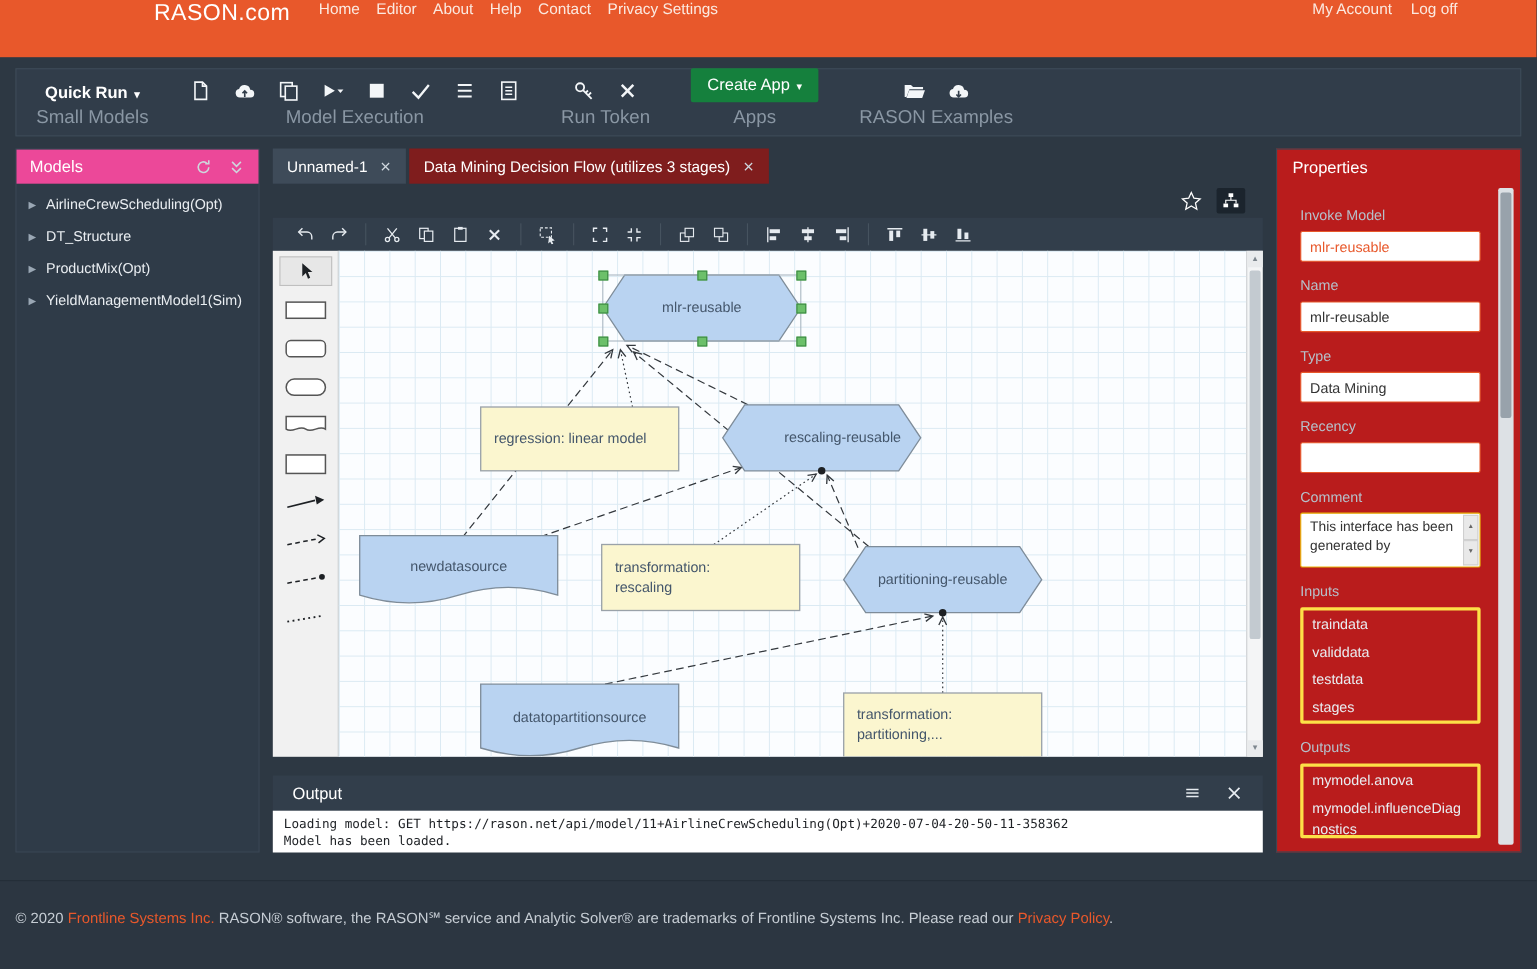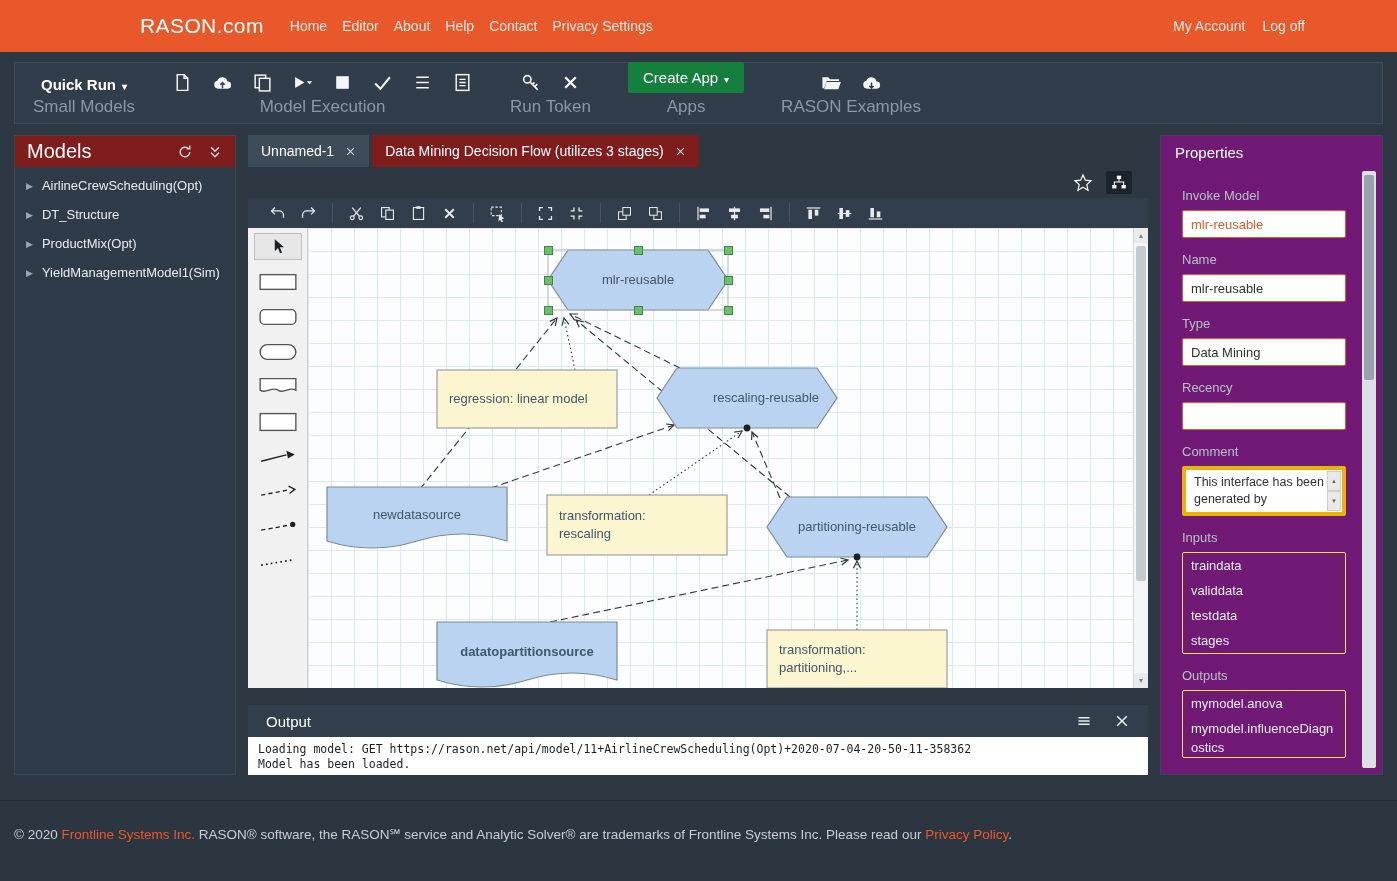--- a/index.html
+++ b/index.html
@@ -1,41 +1,41 @@
 <!DOCTYPE html>
 <html><head>
 <meta charset="utf-8">
 <style>
   *{margin:0;padding:0;box-sizing:border-box}
   html,body{width:1397px;height:881px;overflow:hidden}
   body{font-family:"Liberation Sans",sans-serif;background:#2d3843}
   .page{position:relative;width:1397px;height:881px;background:#2d3843}
 
   
-  .topnav{position:absolute;left:0;top:0;width:100%;height:52px;background:#e8582b;display:flex;align-items:center;padding:0 92px 0 140px;color:#fff}
+  .topnav{position:absolute;left:0;top:0;width:100%;height:52px;background:#e8582b;display:flex;align-items:flex-start;padding:0 72px 0 140px;color:#fff}
   .brand{font-size:21px;margin-right:26px;letter-spacing:.4px;cursor:pointer}
   .nav-left{display:flex;gap:15px;flex:1;align-items:center}
   .nav-right{display:flex;gap:17px;align-items:center}
   .nav-item{font-size:14px;color:#fbe9e0;cursor:pointer;white-space:nowrap}
 
   
   .toolbar{position:absolute;left:14px;top:62px;width:1369px;height:62px;background:#313d4a;border:1px solid #3e4b58;display:flex;align-items:flex-end}
   .tgroup{display:flex;flex-direction:column;justify-content:space-between;padding:9px 18px 6px;align-items:center}
   .tgroup .row{display:flex;gap:19px;align-items:center;color:#f3f6f8}
   .tsub{font-size:17px;color:#8a97a4;white-space:nowrap;margin-top:4px}
   .tdivider{width:1px;background:#46535f;margin:3px 0}
   .ticon{width:21px;height:21px;display:inline-flex;cursor:pointer}
   .ticon svg,.dicon svg,[data-icon] svg{width:100%;height:100%;display:block}
   .menu-btn{color:#fff;font-size:15px;font-weight:600;cursor:pointer;white-space:nowrap}
   .caret{font-size:10px;margin-left:6px}
   .primary-btn{background:#15803d;color:#fff;font-size:15px;padding:7px 15px;border-radius:2px;cursor:pointer;white-space:nowrap}
 
   
   .models{position:absolute;left:14px;top:135px;width:222px;height:640px;background:#2f3b48;border:1px solid #3a4754}
-  .models-header{height:31px;background:#7f1d1d;display:flex;align-items:center;padding:0 12px;color:#fff;font-size:20px}
+  .models-header{height:31px;background:#ec4899;display:flex;align-items:center;padding:0 12px;color:#fff;font-size:15px}
   .mh-icons{margin-left:auto;display:flex;gap:14px;color:#cfd6dd}
   .mh-icons .ticon{width:16px;height:16px}
   #models-list{padding-top:4px}
   .model-item{display:flex;align-items:center;gap:9px;padding:7px 11px;color:#e9edf1;font-size:13px;cursor:pointer}
   .tri{color:#9aa7b4;font-size:9px}
 
   
   .main{position:absolute;left:248px;top:135px;width:900px;height:640px}
   .tabbar{display:flex;gap:3px;height:32px}
   .tab{display:flex;align-items:center;padding:0 13px;background:#3e4b59;color:#fff;font-size:14px;gap:11px;cursor:pointer;white-space:nowrap}
@@ -68,31 +68,31 @@
   .vscroll .thumb{position:absolute;left:2px;width:10px;background:#c3cad0;border-radius:2px;cursor:pointer}
 
   
   .output{position:absolute;left:0;top:570px;width:900px;height:70px}
   .output-header{height:32px;background:#323e4b;display:flex;align-items:center;padding:0 18px;color:#fff;font-size:15px}
   .oh-icons{margin-left:auto;display:flex;gap:22px;color:#e6ebf0;align-items:center}
   .oh-icons .dicon{width:16px;height:16px}
   .output-body{height:38px;background:#fff;padding:5px 10px;font-family:"DejaVu Sans Mono",monospace;font-size:11.5px;color:#1d2024;line-height:15px;overflow:hidden}
 
   
-  .props{position:absolute;left:1160px;top:135px;width:223px;height:640px;background:#701a75;border:1px solid #3a4754}
+  .props{position:absolute;left:1160px;top:135px;width:223px;height:640px;background:#b91c1c;border:1px solid #3a4754}
   .props-header{height:33px;display:flex;align-items:center;padding:0 14px;color:#fff;font-size:15px}
   .props-body{position:absolute;left:21px;right:36px;top:38px}
   .plabel{color:#b6c0ca;font-size:13px;margin:14px 0 7px}
   .pinput{width:100%;height:28px;background:#fff;border:1px solid #e8582b;border-radius:2px;font-size:13px;color:#333;display:flex;align-items:center;padding:0 8px;font-family:"Liberation Sans",sans-serif}
   .pinput.orange{color:#e8582b}
   input.pinput{display:block}
-  .pcomment{position:relative;height:50px;background:#fff;border:4px solid #eab308;border-radius:2px;font-size:12.5px;color:#333;padding:4px 18px 3px 8px;line-height:17px;cursor:text}
+  .pcomment{position:relative;height:50px;background:#fff;border:1px solid #eab308;border-radius:2px;font-size:12.5px;color:#333;padding:4px 18px 3px 8px;line-height:17px;cursor:text}
   .spinner{position:absolute;right:1px;top:1px;bottom:1px;width:14px;display:flex;flex-direction:column}
   .spinner div{flex:1;background:#e9e9e9;border:1px solid #cfcfcf;font-size:6px;color:#666;display:flex;align-items:center;justify-content:center;cursor:pointer}
-  .plist{border:1px solid #fde047;border-radius:2px;list-style:none}
+  .plist{border:3px solid #fde047;border-radius:2px;list-style:none}
   .plist li{padding:3px 8px;color:#e9edf1;font-size:13px;line-height:19px;word-break:break-all;cursor:pointer}
   #outputs-list{height:68px;overflow:hidden}
   .pscroll{position:absolute;right:6px;top:35px;bottom:6px;width:14px;background:#dde1e5;border-radius:2px}
   .pthumb{position:absolute;left:2px;top:4px;width:10px;height:205px;background:#98a2ab;border-radius:2px;cursor:pointer}
 
   
   .footer{position:absolute;left:0;top:800px;width:100%;height:81px;padding:24px 14px 0;background:#2c3641;border-top:1px solid #242e38;font-size:13.5px;color:#c6cdd4;white-space:nowrap}
   .footer a{color:#e8582b;text-decoration:none;cursor:pointer}
 </style>
 </head>
@@ -506,21 +506,21 @@
           <div class="handle" style="left: 415.5px; top: 47.5px;"></div>
           <div class="handle" style="left: 235.5px; top: 77.5px;"></div>
           <div class="handle" style="left: 325.5px; top: 77.5px;"></div>
           <div class="handle" style="left: 415.5px; top: 77.5px;"></div>
           <div class="node-label left" style="left: 129px; top: 142px; width: 180px; height: 58px; pointer-events: auto;">regression: linear model</div>
           <div class="node-label" style="left: 368px; top: 140px; width: 180px; height: 60px; pointer-events: auto;">rescaling-reusable</div>
           <div class="node-label" style="left: 19px; top: 259px; width: 180px; height: 56px; pointer-events: auto;">newdatasource</div>
           <div class="node-label left" style="left: 239px; top: 267px; width: 180px; height: 60px; pointer-events: auto;">transformation:
 rescaling</div>
           <div class="node-label" style="left: 459px; top: 269px; width: 180px; height: 60px; pointer-events: auto;">partitioning-reusable</div>
-          <div class="node-label" style="left: 129px; top: 394px; width: 180px; height: 60px; pointer-events: auto; font-weight: bold;">datatopartitionsource</div>
+          <div class="node-label" style="left: 129px; top: 394px; width: 180px; height: 60px; pointer-events: auto;">datatopartitionsource</div>
           <div class="node-label left" style="left: 459px; top: 402px; width: 180px; height: 58px; pointer-events: auto;">transformation:
 partitioning,...</div>
         </div>
       <div class="vscroll">
         <div class="arr" style="top:0">▲</div>
         <div class="thumb" style="top:18px;height:335px"></div>
         <div class="arr" style="bottom:0">▼</div>
       </div>
     </div>
 

